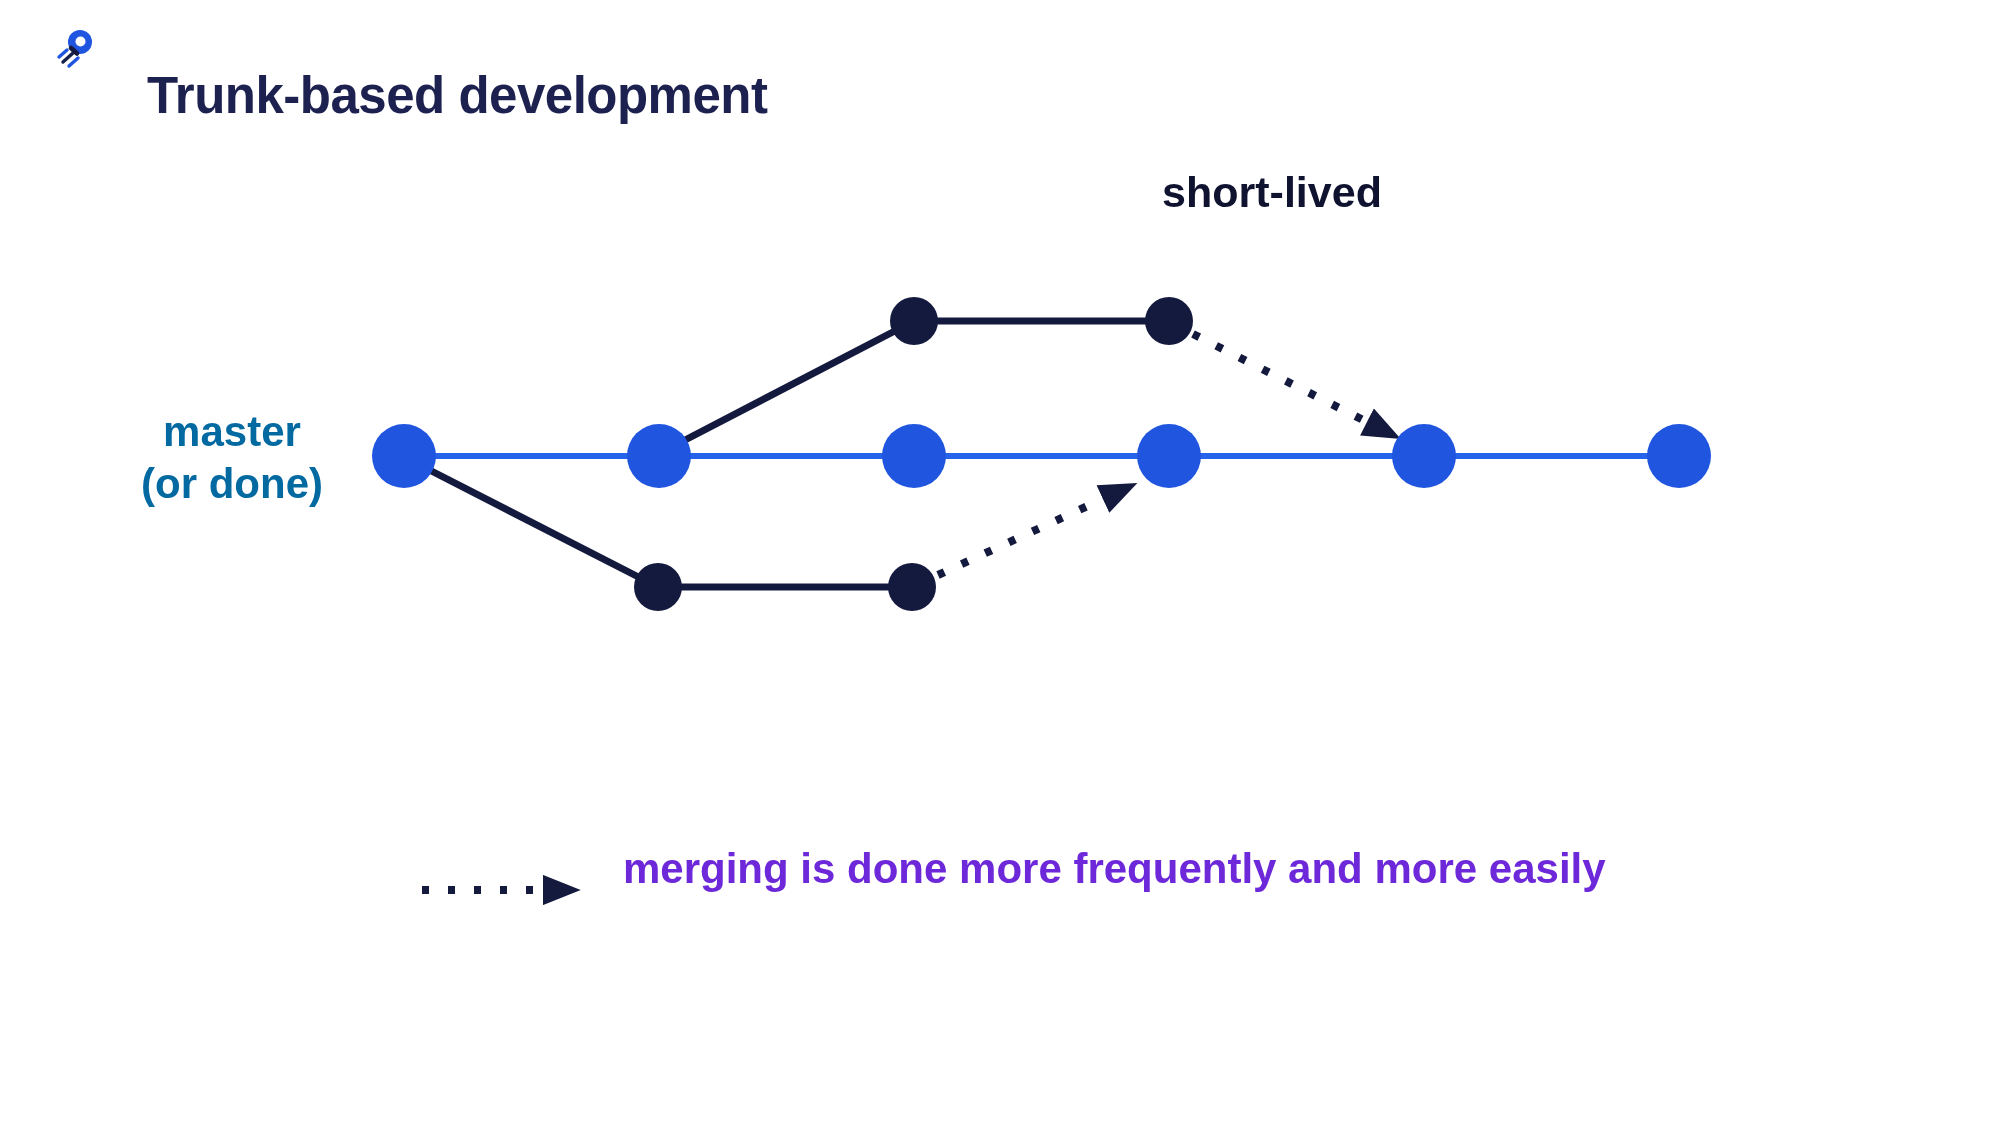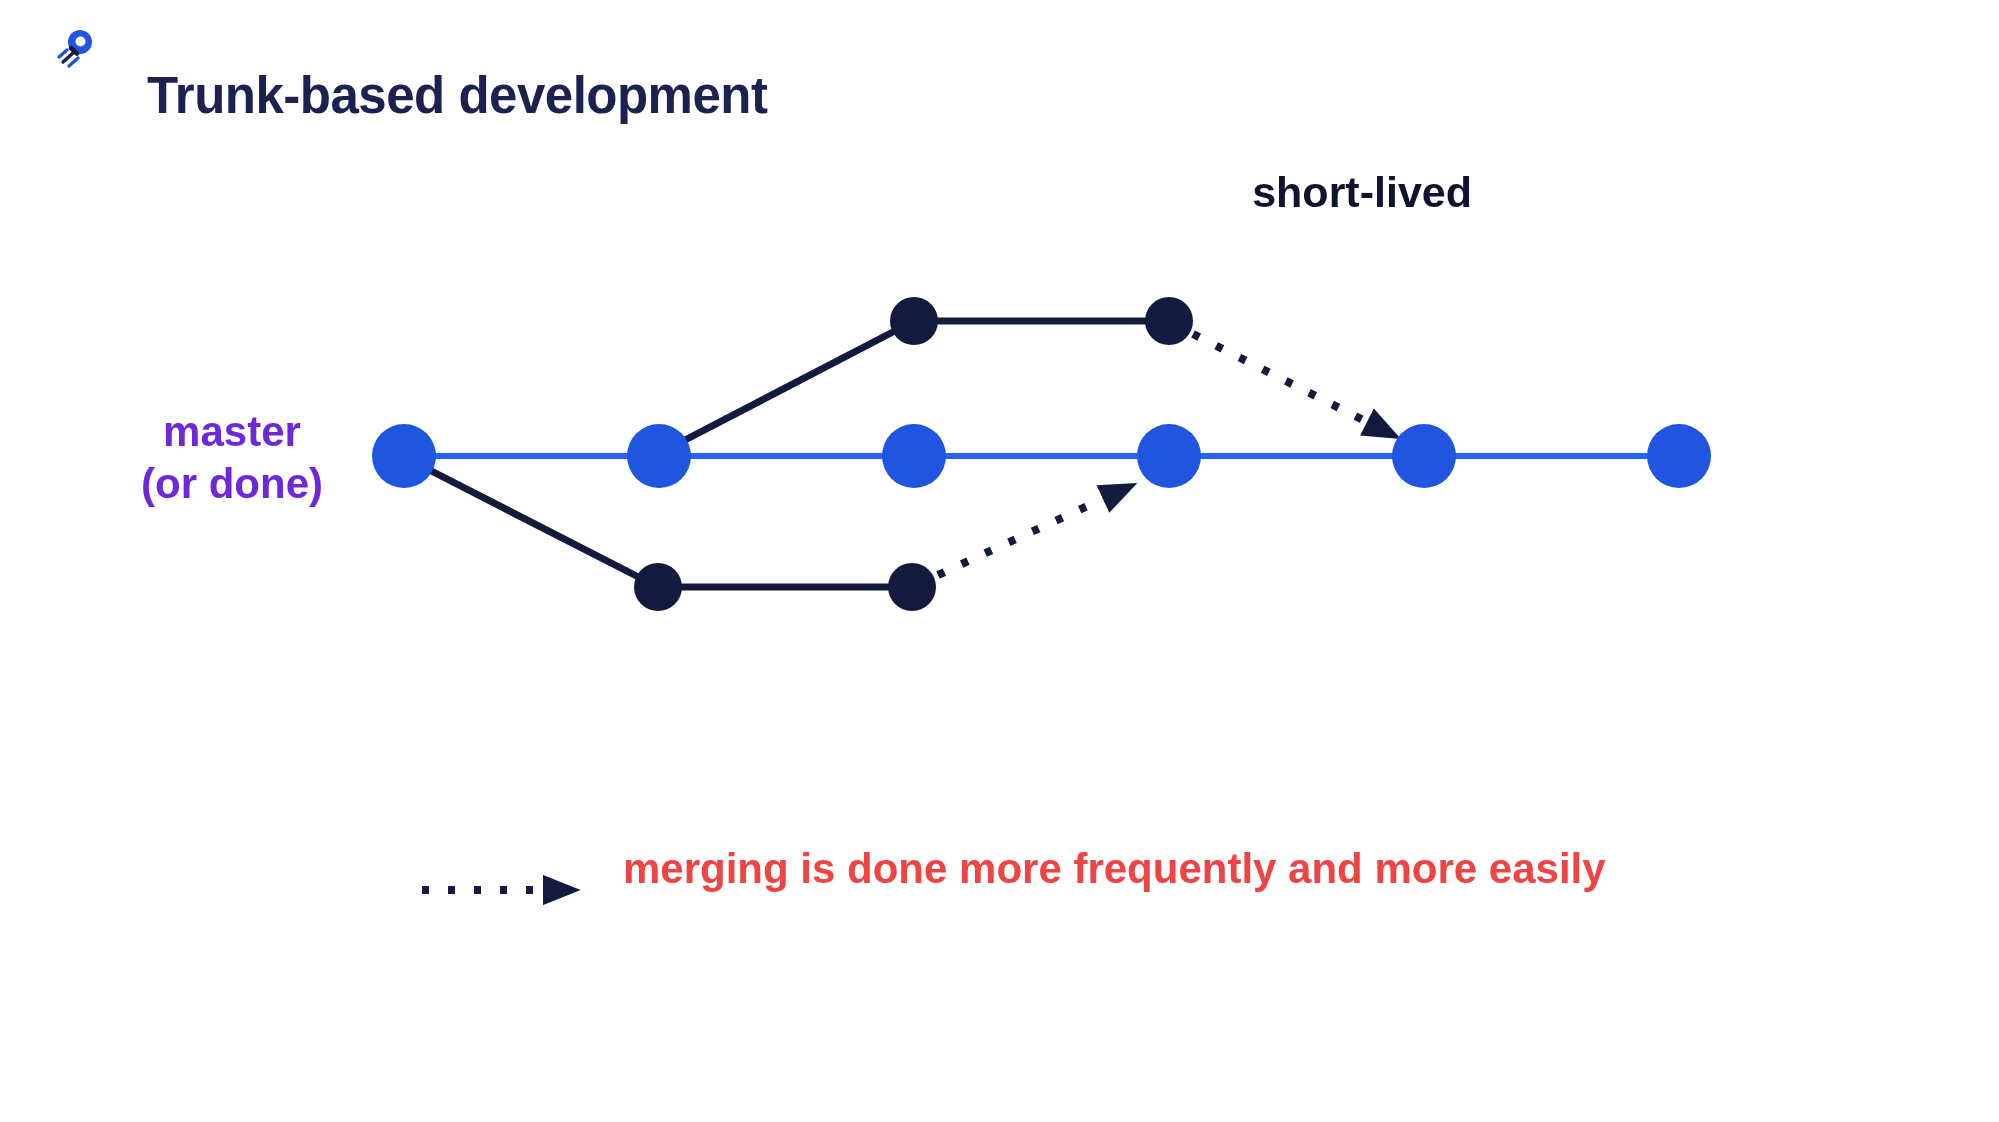--- a/index.html
+++ b/index.html
@@ -42,44 +42,44 @@
   }
   .master-label {
     position: absolute;
     left: 82px;
     top: 406px;
     width: 300px;
     text-align: center;
     font-size: 42px;
     line-height: 52px;
     font-weight: bold;
-    color: #6d28d9;
+    color: #0369a1;
   }
   .master-label span { display: block; }
   .shortlived-label {
     position: absolute;
     left: 1072px;
     top: 165px;
     width: 400px;
-    text-align: right;
+    text-align: center;
     font-size: 43px;
     line-height: 54px;
     font-weight: bold;
     color: #0f1330;
   }
   .shortlived-label span { display: block; }
   .legend-text {
     position: absolute;
     left: 623px;
     top: 845px;
     width: 1200px;
     font-size: 42px;
     line-height: 48px;
     font-weight: bold;
-    color: #ef4444;
+    color: #6d28d9;
   }
   .legend-text span { display: block; }
 </style>
 </head>
 <body>
 
 <div class="canvas">
 
   <span class="header-icon">
     <svg viewBox="0 0 40 42" width="40" height="42">

